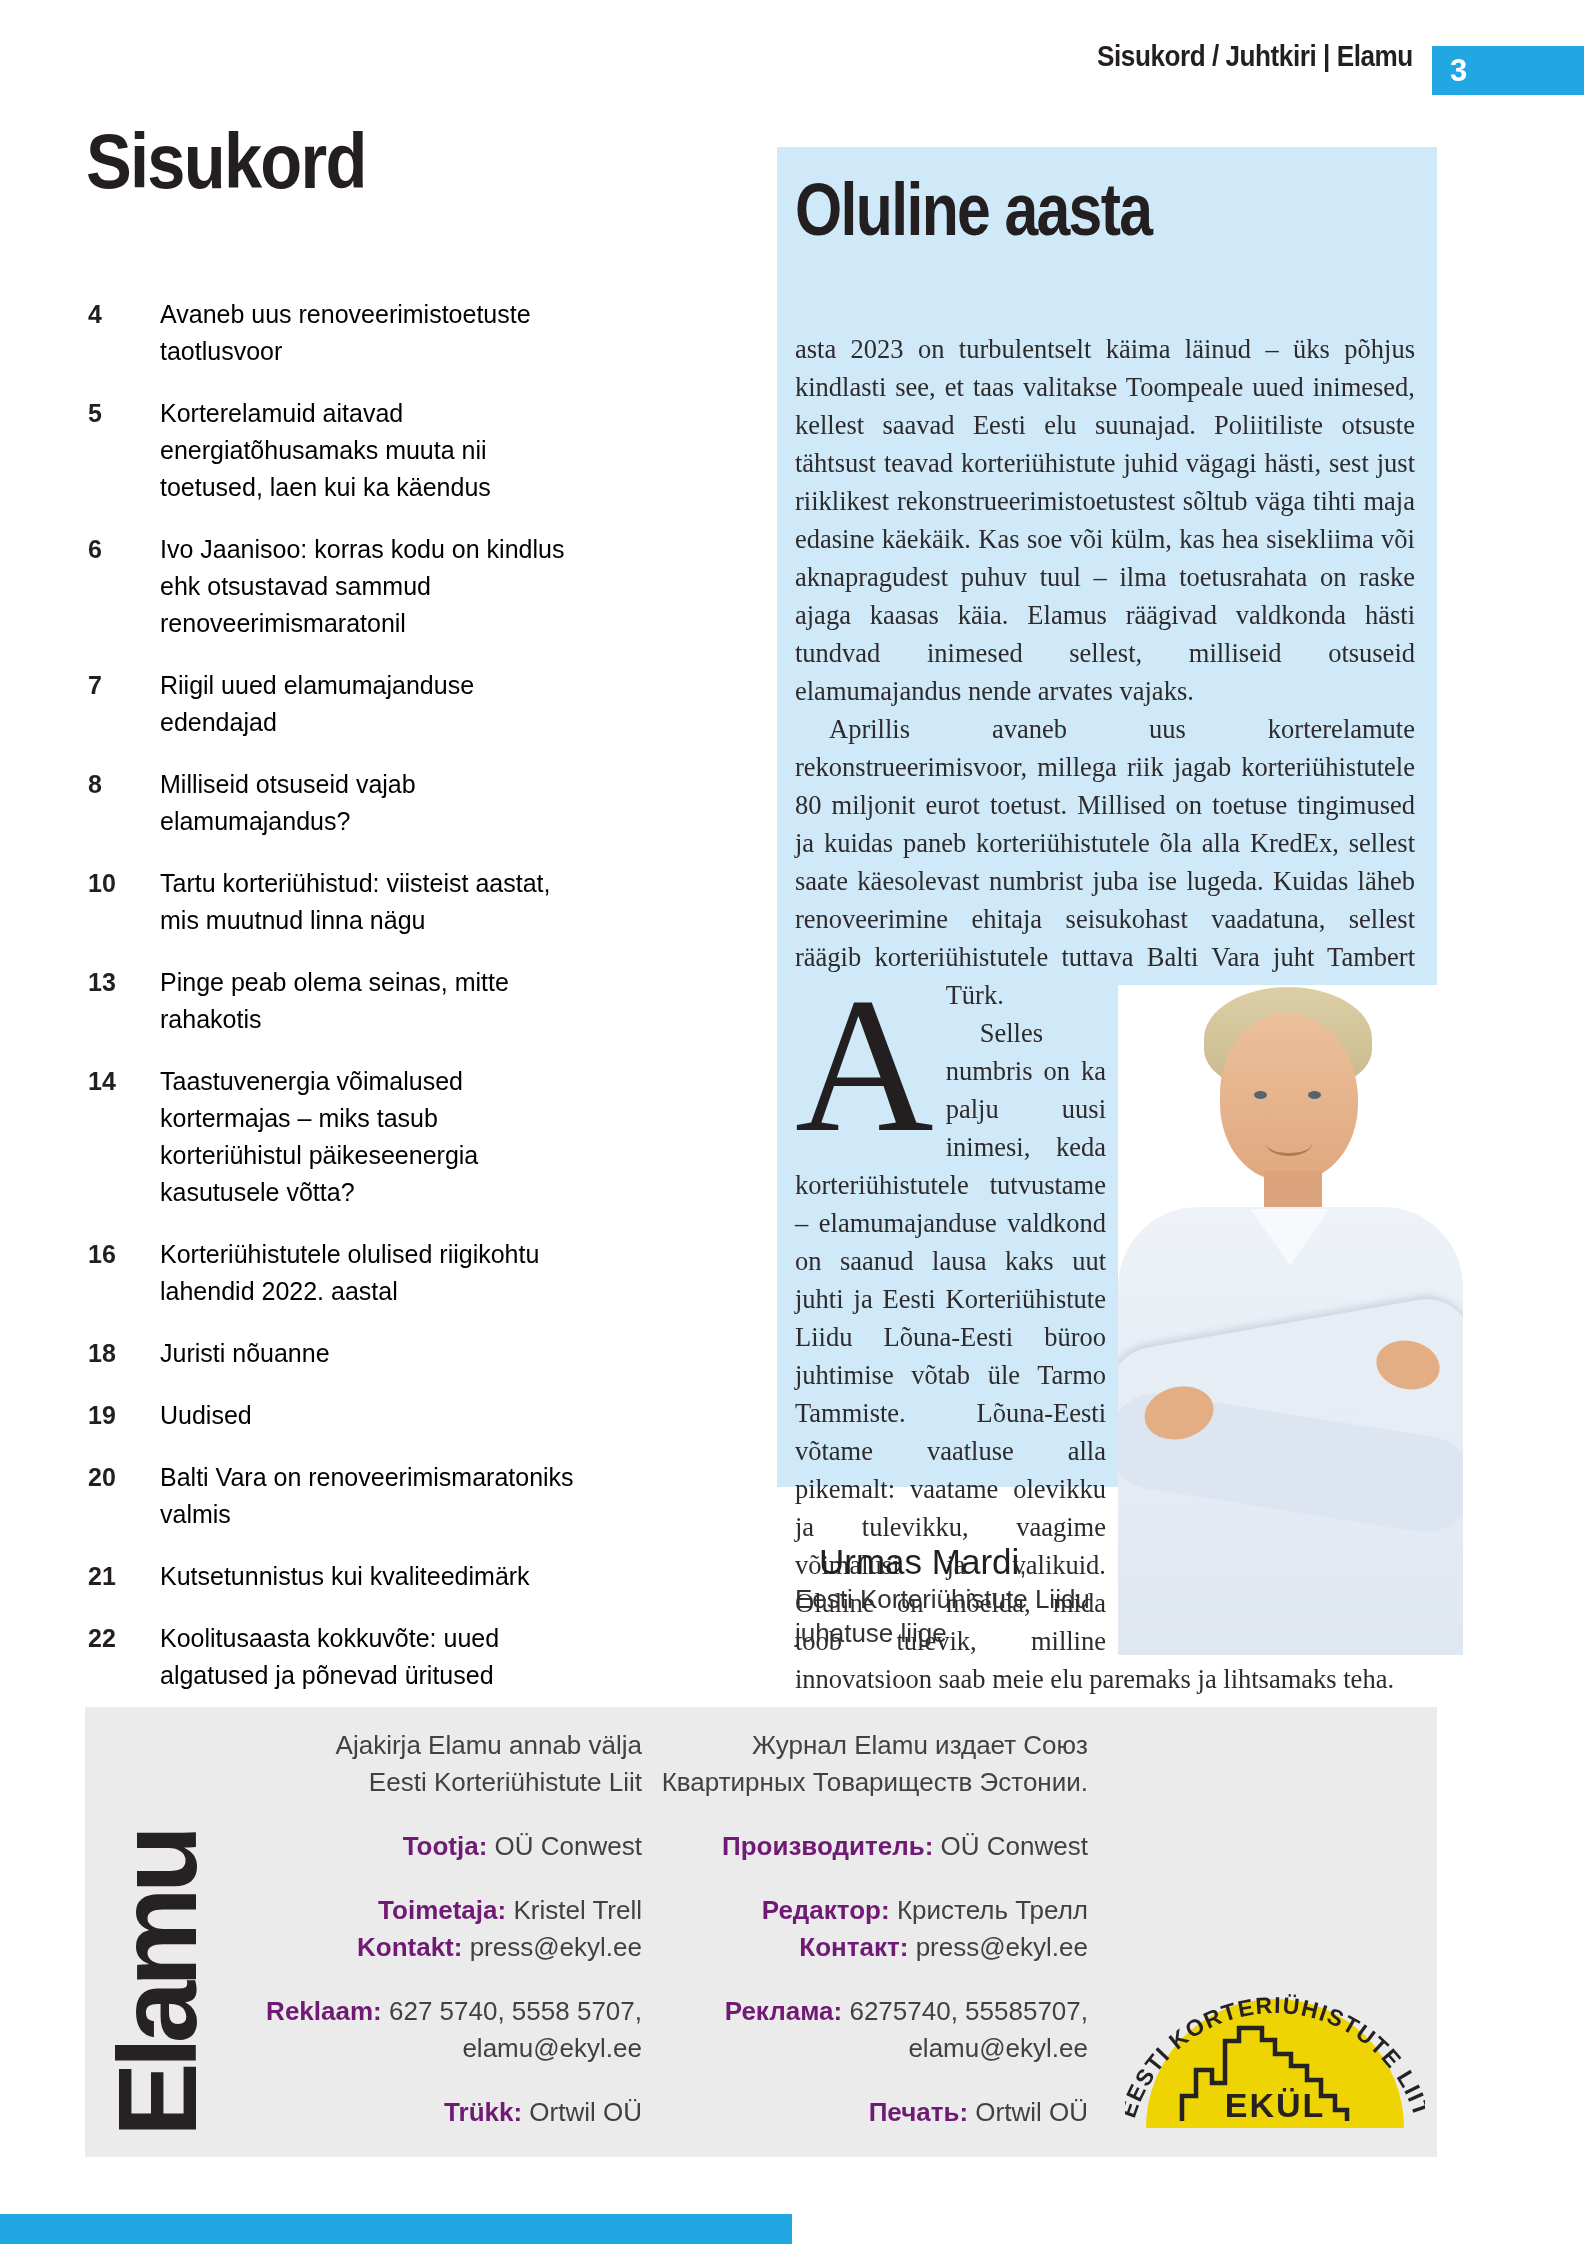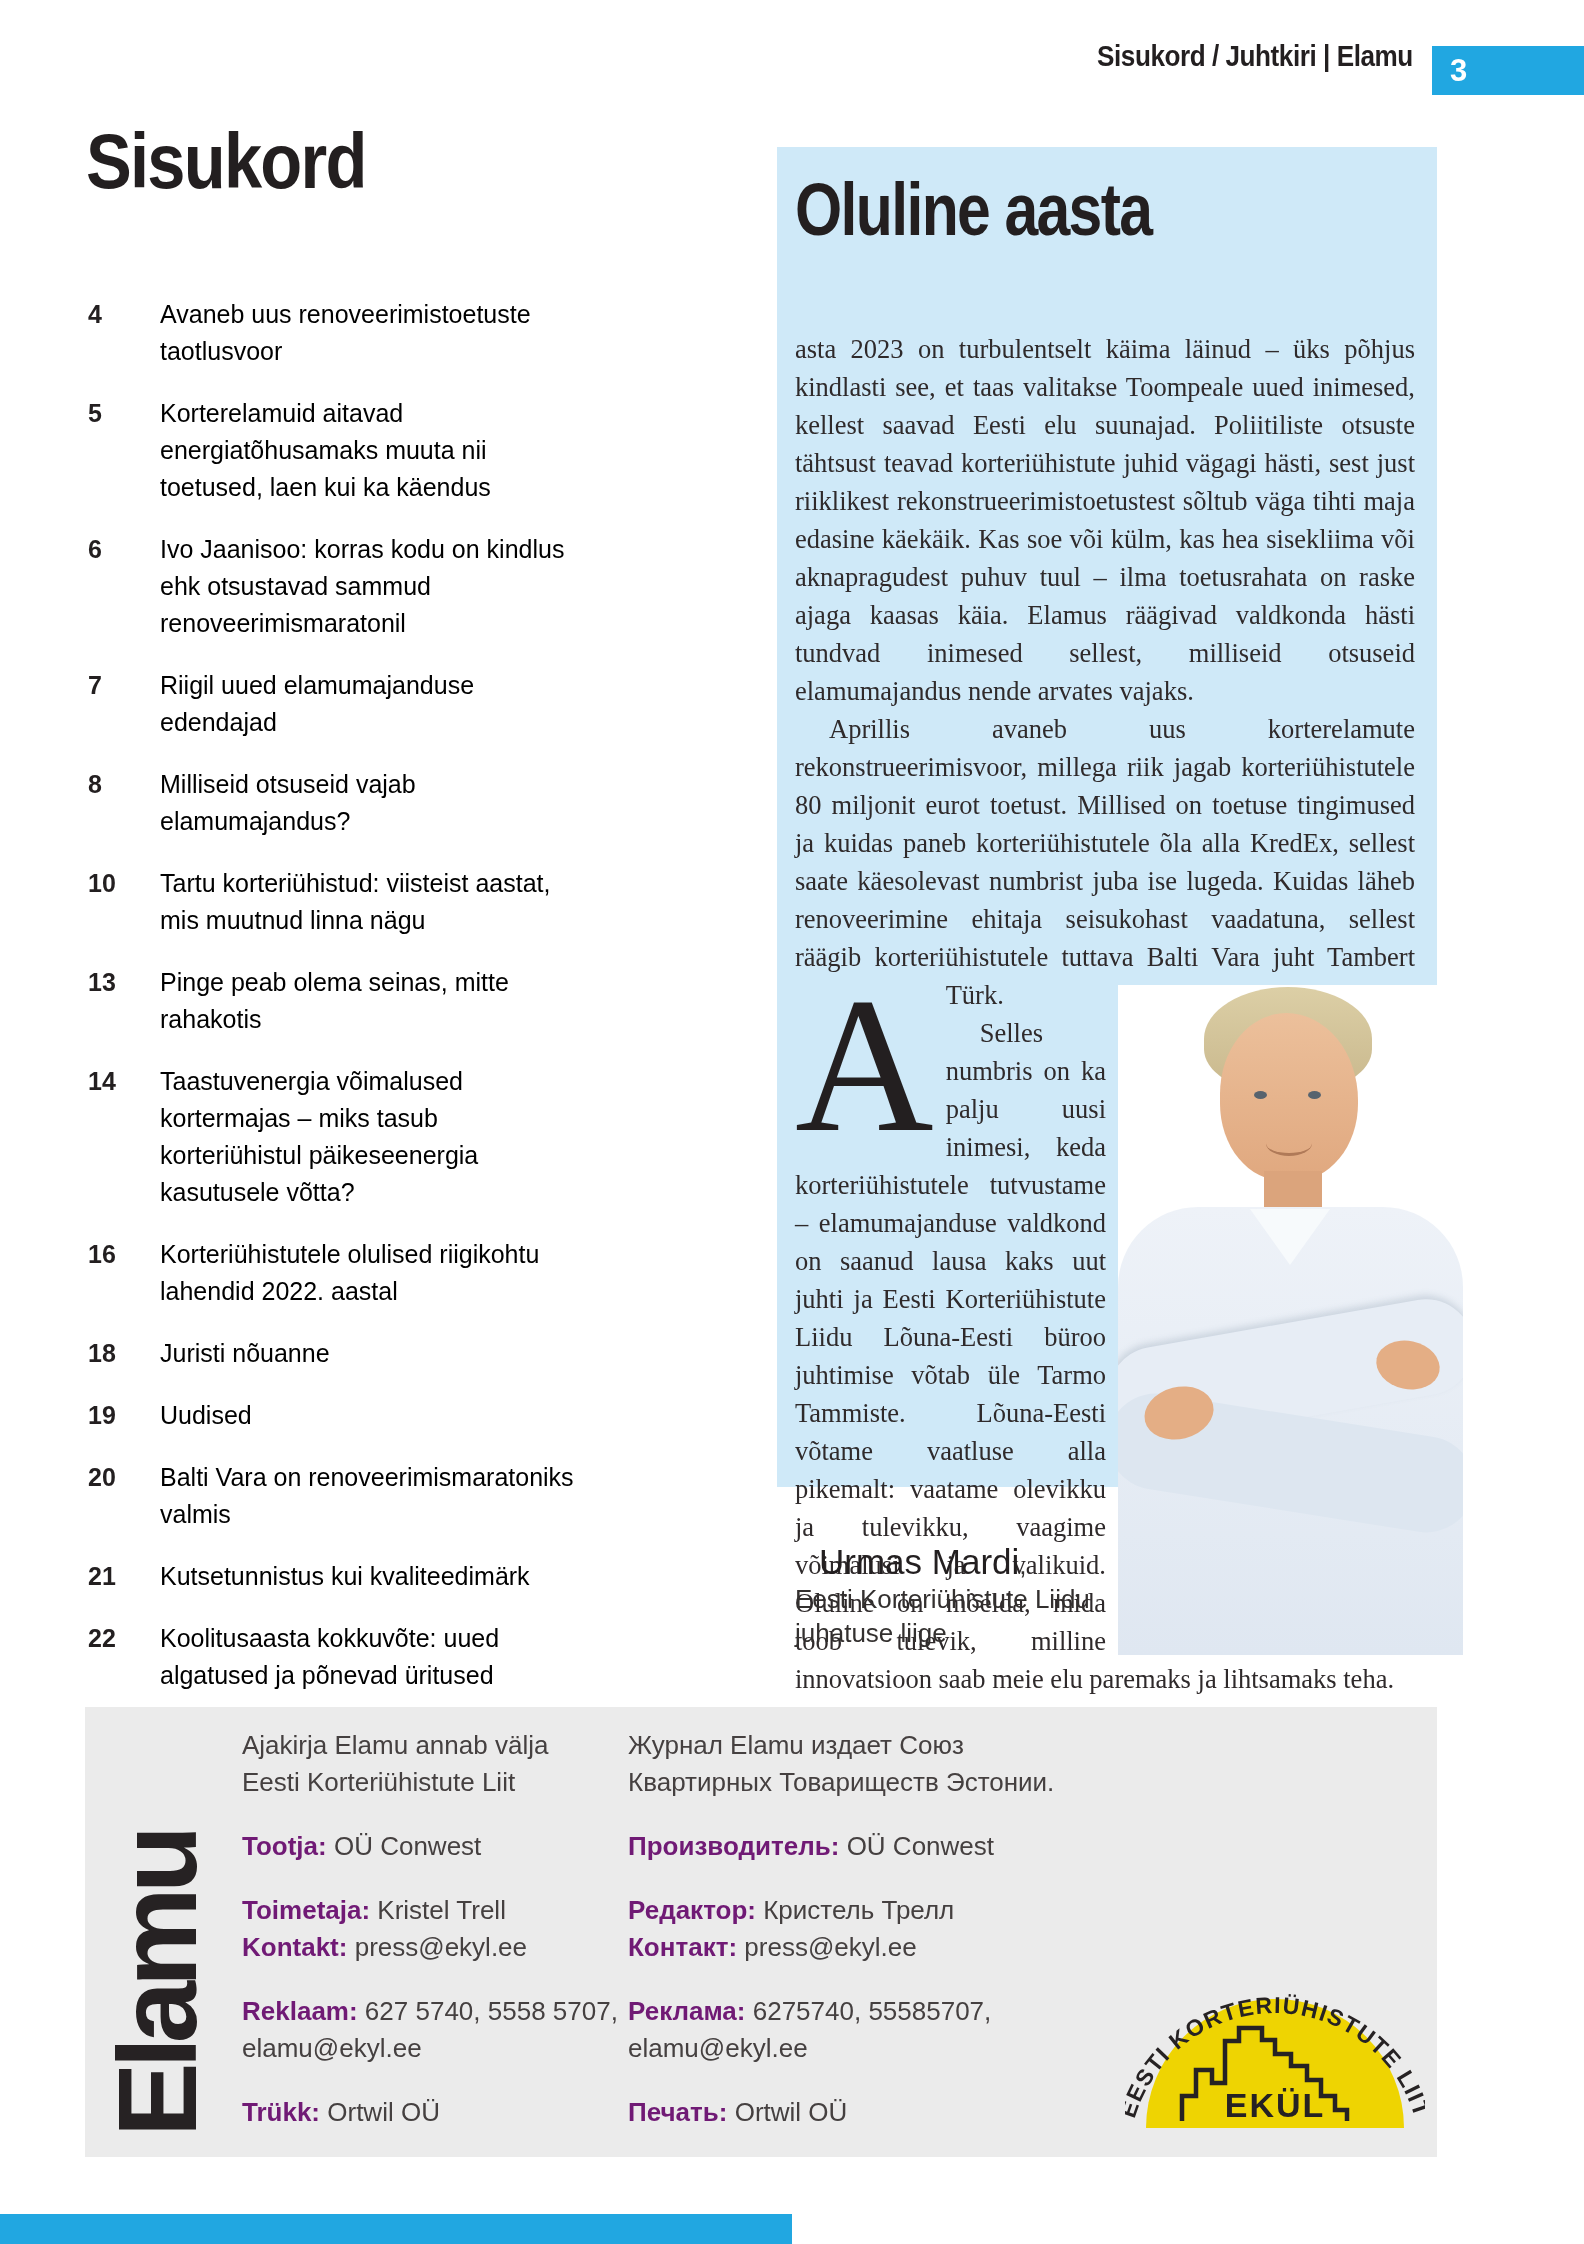--- a/index.html
+++ b/index.html
@@ -84,21 +84,21 @@
   .signature { position:absolute; left:18px; top:1398px; font-size:26px; line-height:34px; color:#33302f; }
   .sig-name { font-weight:normal; font-size:35px; color:#231f20;margin-left:24px; }
 
   
   .footer { position:absolute; left:85px; top:1707px; width:1352px; height:450px; background:#ebebeb; }
   .elamu-logo {
     position:absolute; left:8px; top:20px; height:410px;
     writing-mode:vertical-rl; transform:rotate(180deg);
     font-size:112px; font-weight:bold; letter-spacing:-6px; color:#262223;
   }
-  .fcol { position:absolute; top:20px; font-size:26px; line-height:37px; color:#454040; }
+  .fcol { position:absolute; top:20px; font-size:26px; line-height:37px; color:#454040;text-align:right; }
   .fcol.et { left:157px; width:400px; }
   .fcol.ru { left:543px; width:460px; }
   .fblock { margin:0 0 27px 0; }
   .flabel { font-weight:bold; color:#701a75; }
 
   .ekul { position:absolute; left:1040px; top:262px; width:300px; height:175px; }
   .ekul svg { display:block; width:300px; height:175px; }
   .arc-label { font-family:"Liberation Sans", sans-serif; font-weight:bold; font-size:23px;
     fill:#262223; letter-spacing:1.5px; }
   .ekul-abbr { font-family:"Liberation Sans", sans-serif; font-weight:bold; font-size:34px;

